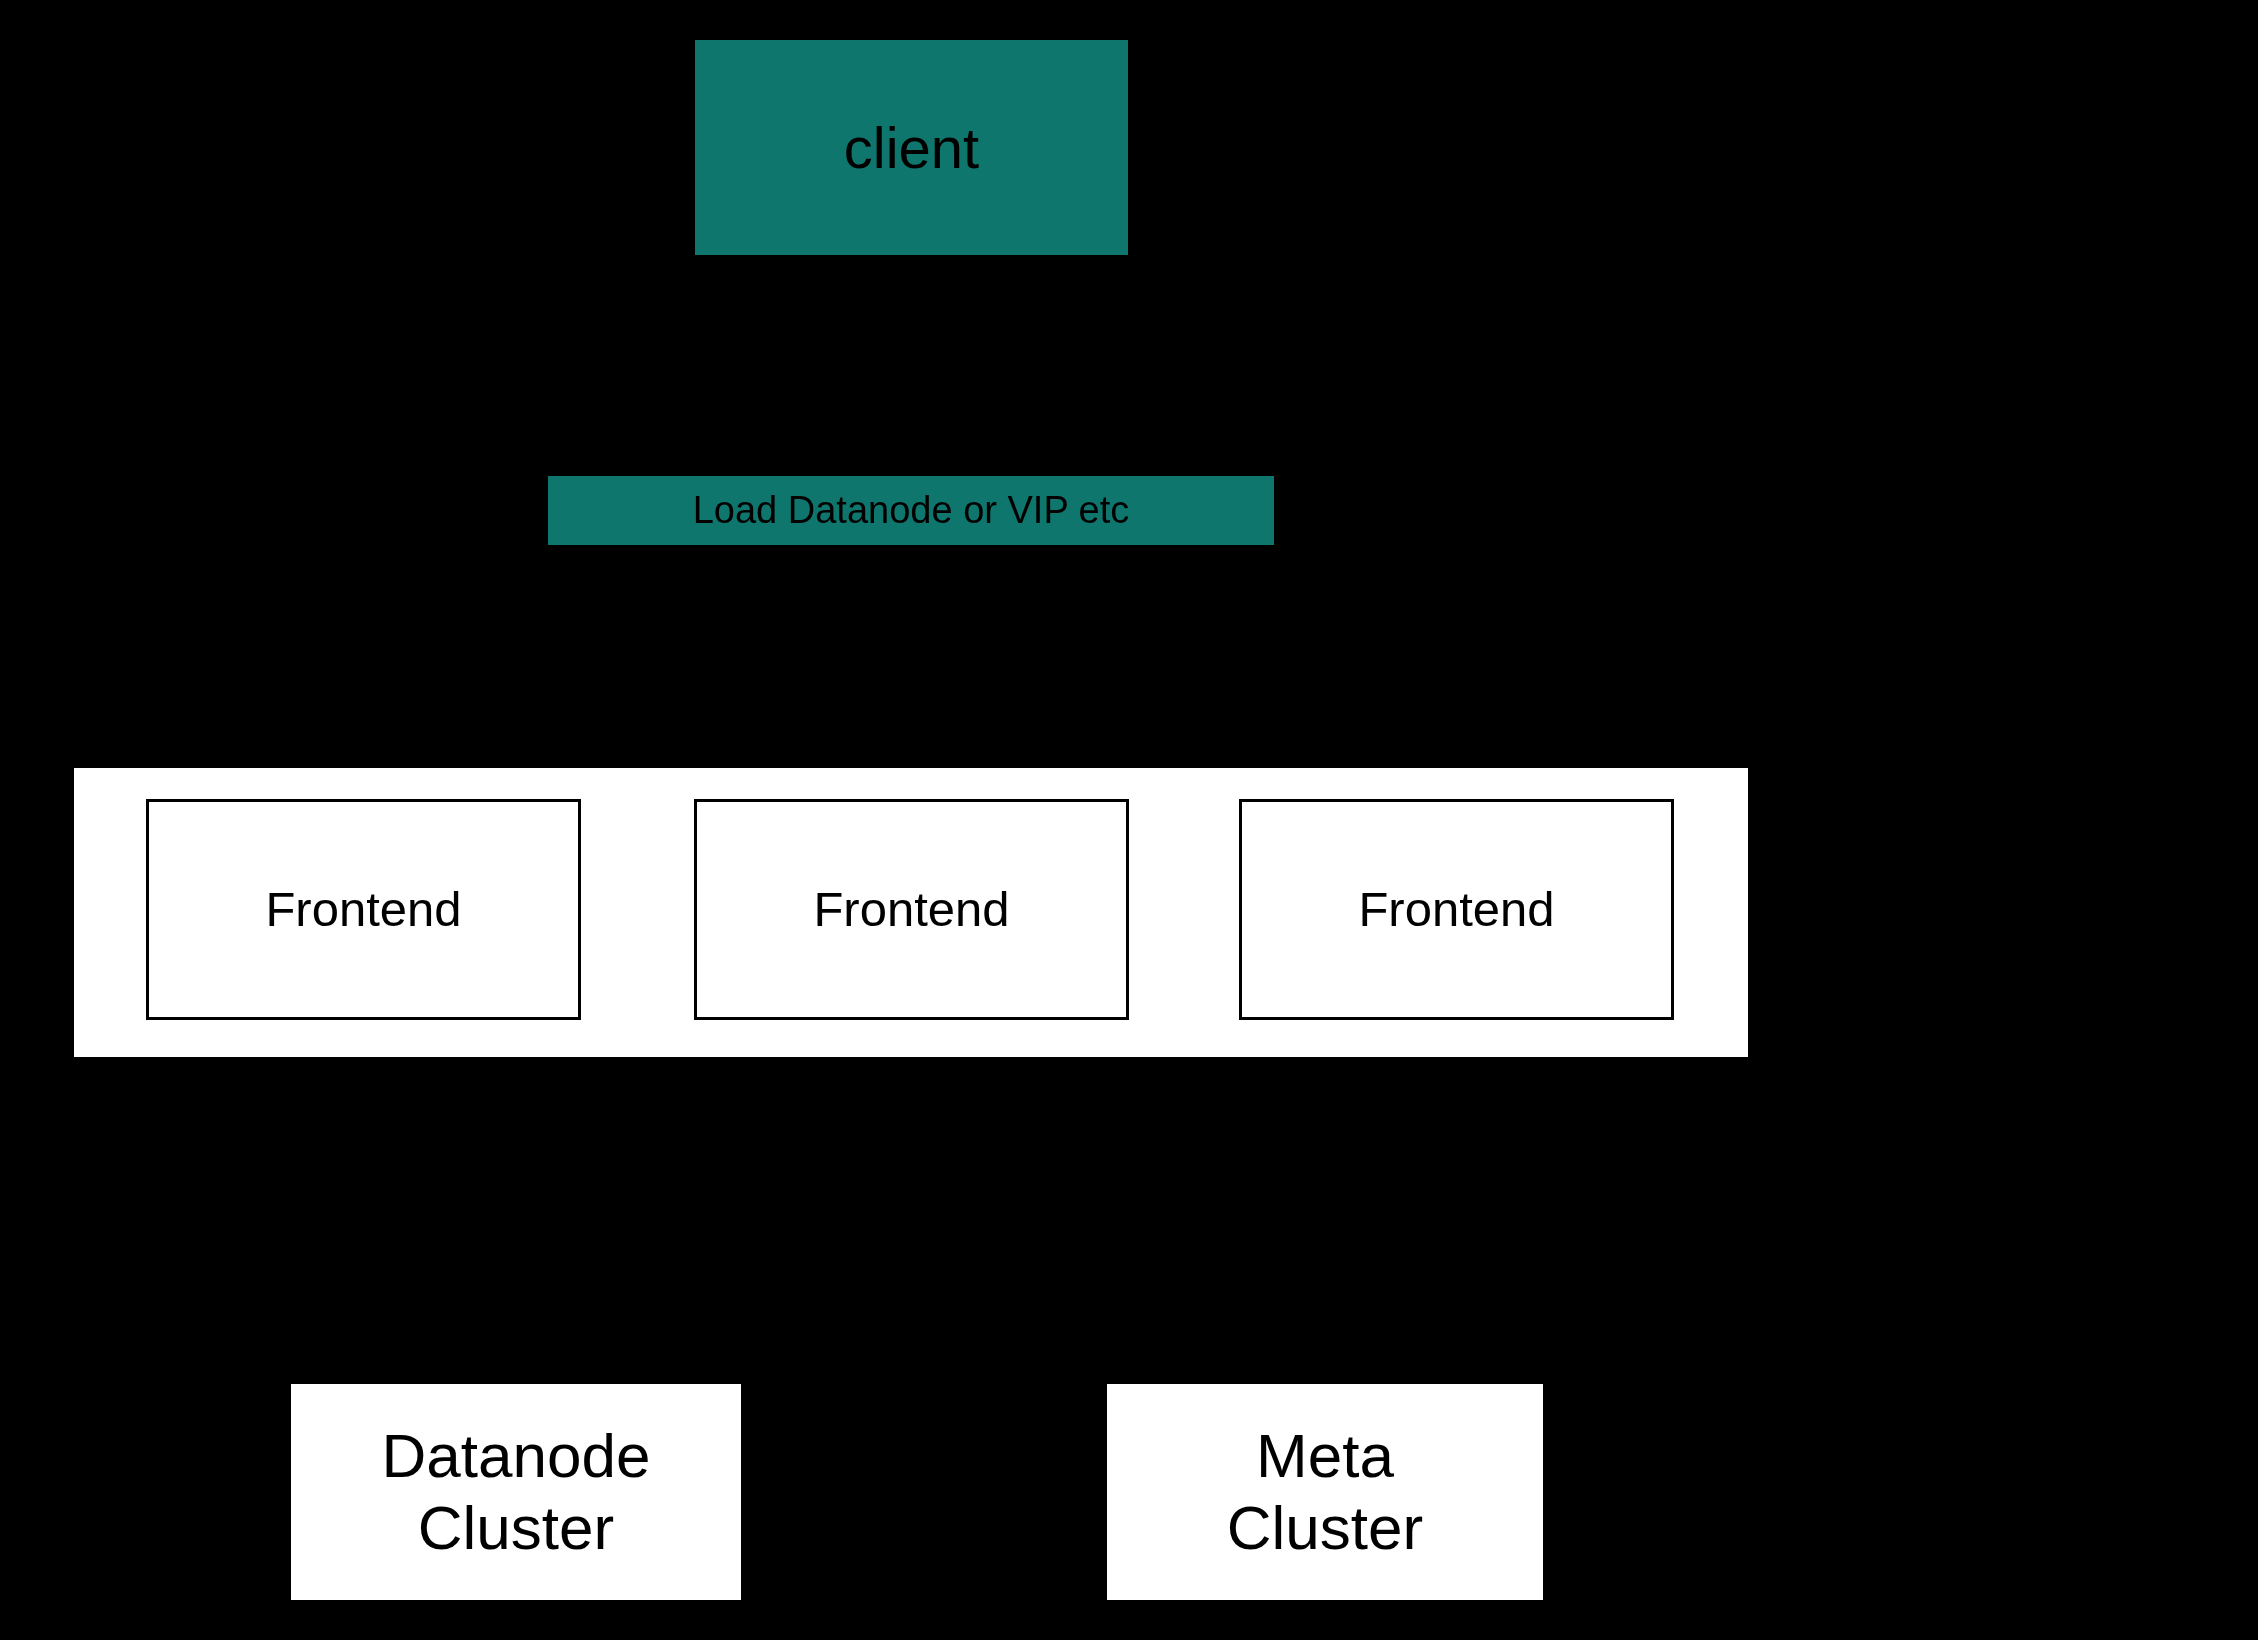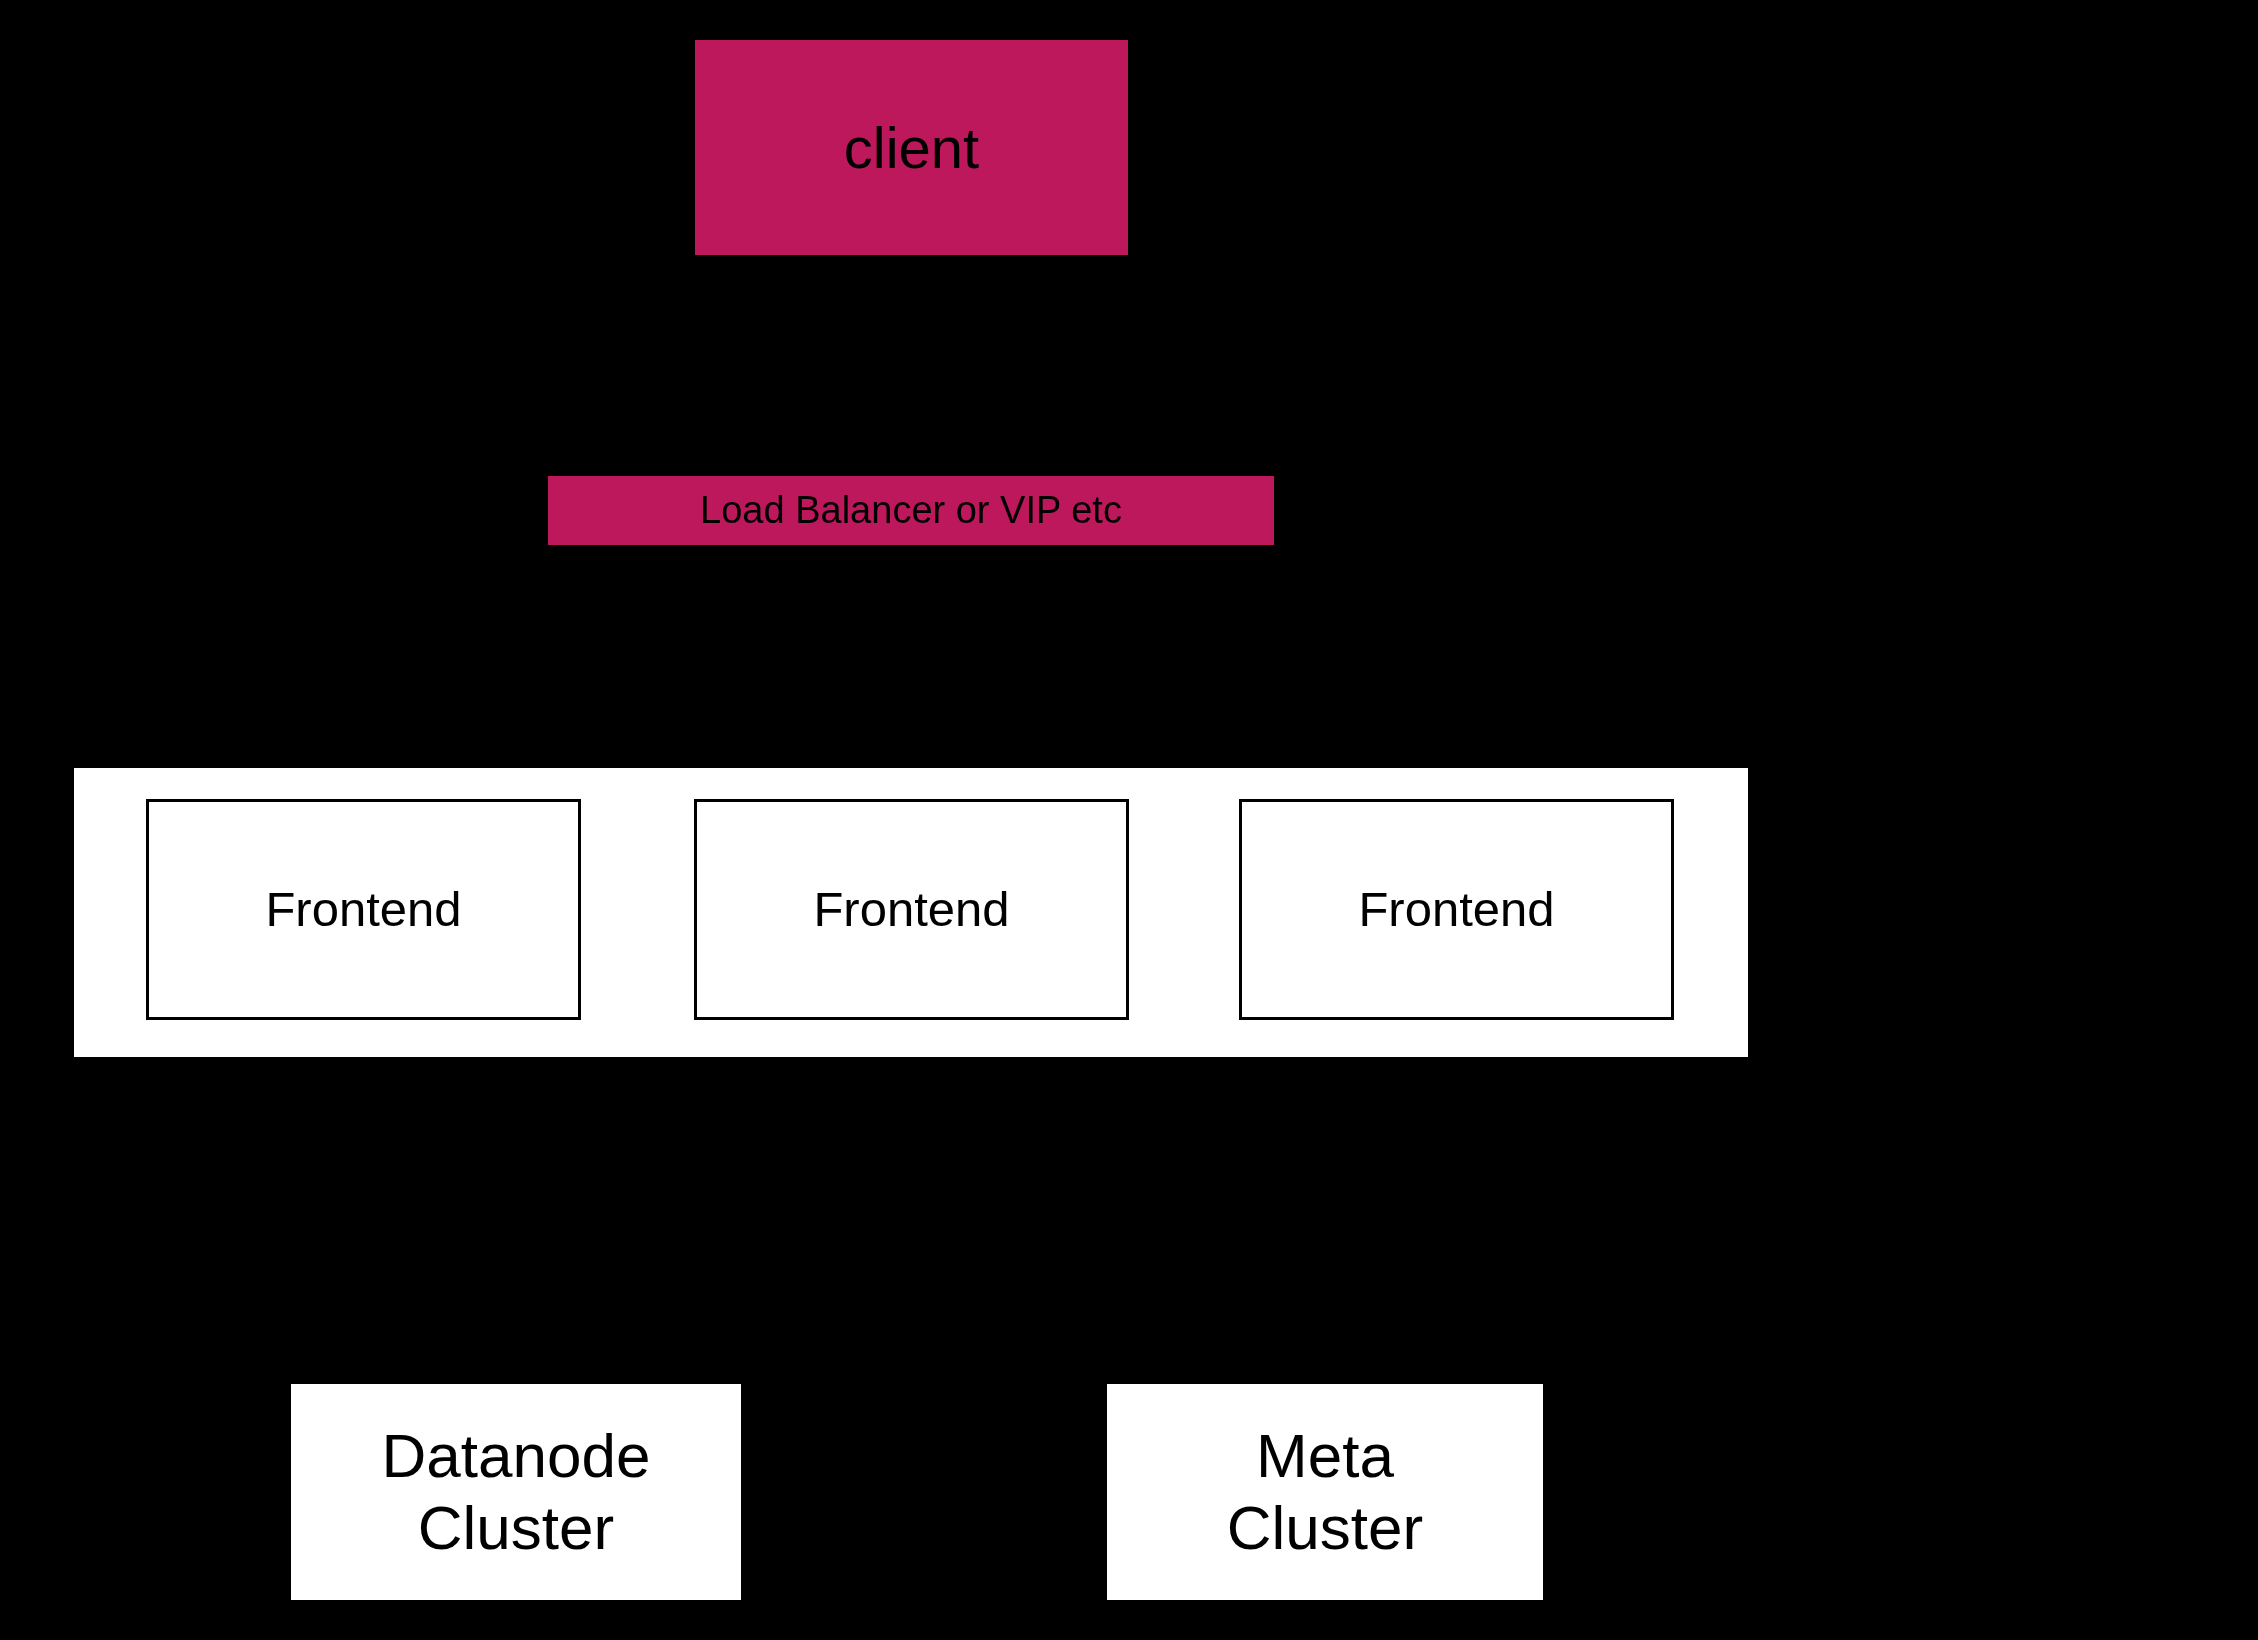--- a/index.html
+++ b/index.html
@@ -24,21 +24,21 @@
     align-items: center;
     justify-content: center;
     text-align: center;
     color: #000000;
     line-height: 1.16;
     white-space: pre-line;
   }
 
   
   .plain {
-    background: #be185d;
+    background: #0f766e;
     border: none;
   }
 
   
   .solid {
     background: #ffffff;
     border: 3.6px solid #000000;
   }
 
   
@@ -77,21 +77,21 @@
     font-size: 62px;
   }
 </style>
 </head>
 <body>
 
 <div id="canvas">
 
   <div class="node plain" id="client-box">client</div>
 
-  <div class="node plain" id="load-balancer-box">Load Balancer or VIP etc</div>
+  <div class="node plain" id="load-balancer-box">Load Datanode or VIP etc</div>
 
   <div class="node dashed" id="frontend-cluster"></div>
 
   <div class="node solid frontend-box" id="frontend-box-1">Frontend</div>
 
   <div class="node solid frontend-box" id="frontend-box-2">Frontend</div>
 
   <div class="node solid frontend-box" id="frontend-box-3">Frontend</div>
 
   <div class="node dashed" id="datanode-cluster-box">Datanode

